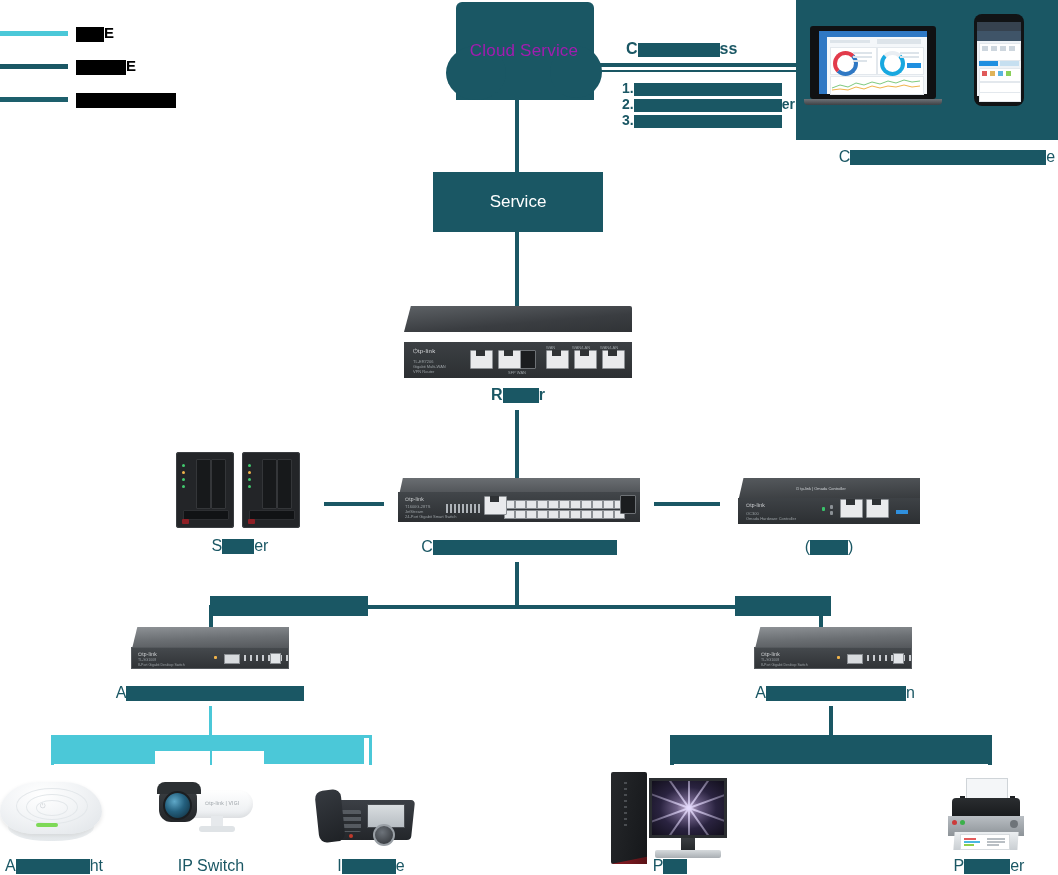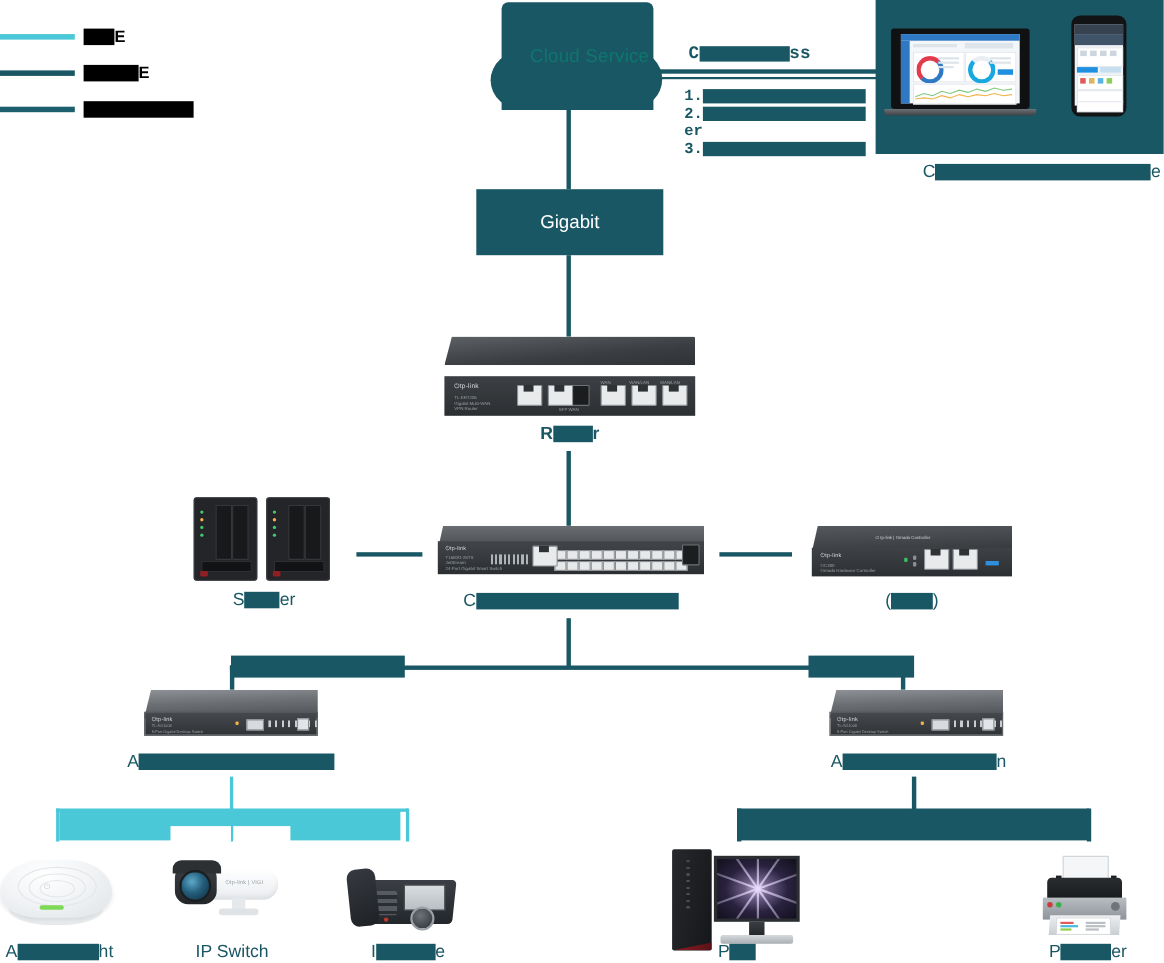--- a/index.html
+++ b/index.html
@@ -1,21 +1,21 @@
 <!DOCTYPE html>
 <html><head>
 <meta charset="utf-8">
 <style>
   html,body{margin:0;padding:0;background:#ffffff;}
   body{
     width:1058px;height:875px;position:relative;overflow:hidden;
     font-family:"Liberation Sans", sans-serif;
     color:#1a5764;
   }
-  .abs{position:absolute;font-family:Liberation Mono, monospace;}
+  .abs{position:absolute;}
 
   
   .line-v{position:absolute;width:4px;background:#1a5764;}
   .line-h{position:absolute;height:4px;background:#1a5764;}
   .line-v.poe{background:#4bc8d8;width:3px;}
   .line-h.poe{background:#4bc8d8;height:3px;}
 
   
   #legend{position:absolute;left:0;top:0;width:320px;height:95px;}
   .legend-row{position:absolute;left:0;height:22px;display:flex;align-items:center;}
@@ -30,23 +30,23 @@
     position:absolute;left:446px;top:2px;width:148px;height:98px;
   }
   .cloud-body{
     position:absolute;left:10px;top:0;width:138px;height:98px;
     background:#1a5764;border-radius:6px 6px 0 0;
   }
   .cloud-lobe{
     position:absolute;background:#1a5764;border-radius:50%;
   }
   .cloud-label{
-    position:absolute;left:16px;top:0;width:148px;height:98px;
+    position:absolute;left:4px;top:0;width:148px;height:98px;
     display:flex;align-items:center;justify-content:center;
-    color:#0f766e;font-size:17px;letter-spacing:.2px;z-index:3;
+    color:#a21caf;font-size:17px;letter-spacing:.2px;z-index:3;
   }
 
   
   #internet{
     position:absolute;left:433px;top:172px;width:170px;height:60px;
     background:#1a5764;display:flex;align-items:center;justify-content:center;
     color:#fff;font-size:17px;
   }
 
   
@@ -308,21 +308,21 @@
   <div style="font-size:14px;font-weight:bold;color:#1a5764;line-height:16px;">2.<span class="redact-teal" style="width:148px;height:13px;"></span>er</div>
   <div style="font-size:14px;font-weight:bold;color:#1a5764;line-height:16px;">3.<span class="redact-teal" style="width:148px;height:13px;"></span></div>
 </div>
 <div class="line-h" style="left:598px;top:70px;width:200px;height:2px;background:#1a5764;"></div>
 
 <div class="dev-label" style="left:816px;top:148px;width:262px;">
   <span style="color:#1a5764;">C</span><span class="redact-teal" style="width:196px;height:15px;"></span><span style="color:#1a5764;">e</span>
 </div>
 
 <div id="internet">
-  <span>Gigabit</span>
+  <span>Service</span>
 </div>
 
 <div class="line-v" style="left:515px;top:232px;height:74px;"></div>
 
 <div class="dev" style="left:404px;top:306px;width:228px;height:72px;">
   <div class="router-top"></div>
   <div class="router-face">
     <div class="tplogo" style="left:9px;top:6px;font-size:6px;">⏻tp-link</div>
     <div class="microtext" style="left:9px;top:17px;">TL-ER7206<br>Gigabit Multi-WAN<br>VPN Router</div>
     <div class="tinyled" style="left:66px;top:9px;"></div>

